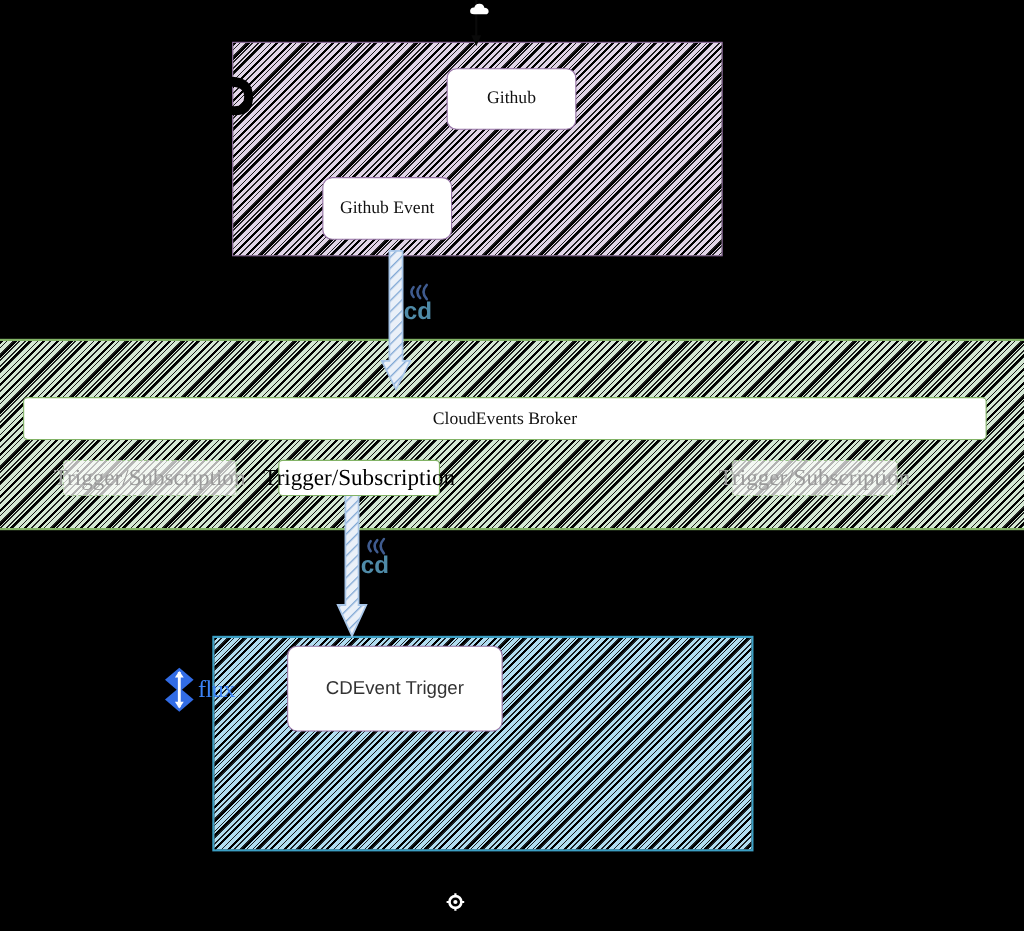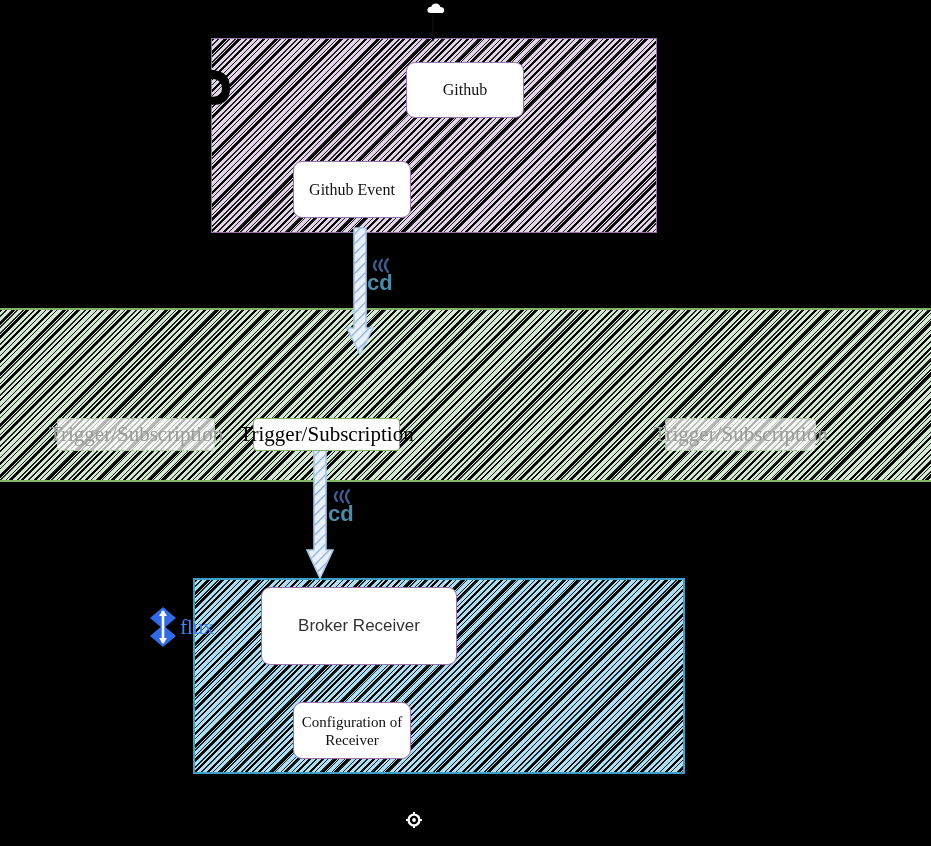--- a/index.html
+++ b/index.html
@@ -141,20 +141,21 @@
       <text x="1" y="34" font-family="Liberation Sans, sans-serif" font-size="22" font-weight="bold" fill="#4f8ba8">cd</text>
     </svg>
   </span>
 
   <div class="zone" id="zone-broker">
     <div class="fill"></div>
     <div class="hatch"></div>
     <div class="hatch2"></div>
   </div>
 
+  <div id="node-broker">CloudEvents Broker</div>
 
   <div class="trigger ghost" id="trigger-1">Trigger/Subscription</div>
 
   <div class="trigger solid" id="trigger-2">Trigger/Subscription</div>
 
   <div class="trigger ghost" id="trigger-3">Trigger/Subscription</div>
 
   <svg class="arrowsvg" id="arrow-2" width="80" height="135">
     <defs>
       <pattern id="hpat2" width="7" height="7" patternTransform="rotate(45)" patternUnits="userSpaceOnUse">
@@ -186,23 +187,22 @@
     <svg width="30" height="46" viewBox="0 0 30 46">
       <path d="M15 3 L28 14 L15 25 L2 14 Z" fill="#326ce5"></path>
       <path d="M15 21 L28 32 L15 43 L2 32 Z" fill="#326ce5"></path>
       <path d="M15 7 L15 39" stroke="#ffffff" stroke-width="2.6"></path>
       <path d="M15 6 L11 12 L19 12 Z" fill="#ffffff"></path>
       <path d="M15 40 L11 34 L19 34 Z" fill="#ffffff"></path>
     </svg>
     <span id="flux-label">flux</span>
   </div>
 
-  <div class="node" id="node-cdevent-receiver">Broker Receiver</div>
-
-  <div class="node" id="node-config-receiver">Configuration of Receiver</div>
+  <div class="node" id="node-cdevent-receiver">CDEvent Trigger</div>
+
 
   <span class="stray" id="icon-bottom-gear">
     <svg width="18" height="18" viewBox="0 0 18 18">
       <circle cx="9" cy="9" r="5.4" fill="none" stroke="#ffffff" stroke-width="2.4"></circle>
       <circle cx="9" cy="9" r="1.9" fill="#ffffff"></circle>
       <g stroke="#ffffff" stroke-width="2">
         <line x1="9" y1="1" x2="9" y2="3.4"></line>
         <line x1="9" y1="14.6" x2="9" y2="17"></line>
         <line x1="1" y1="9" x2="3.4" y2="9"></line>
         <line x1="14.6" y1="9" x2="17" y2="9"></line>

